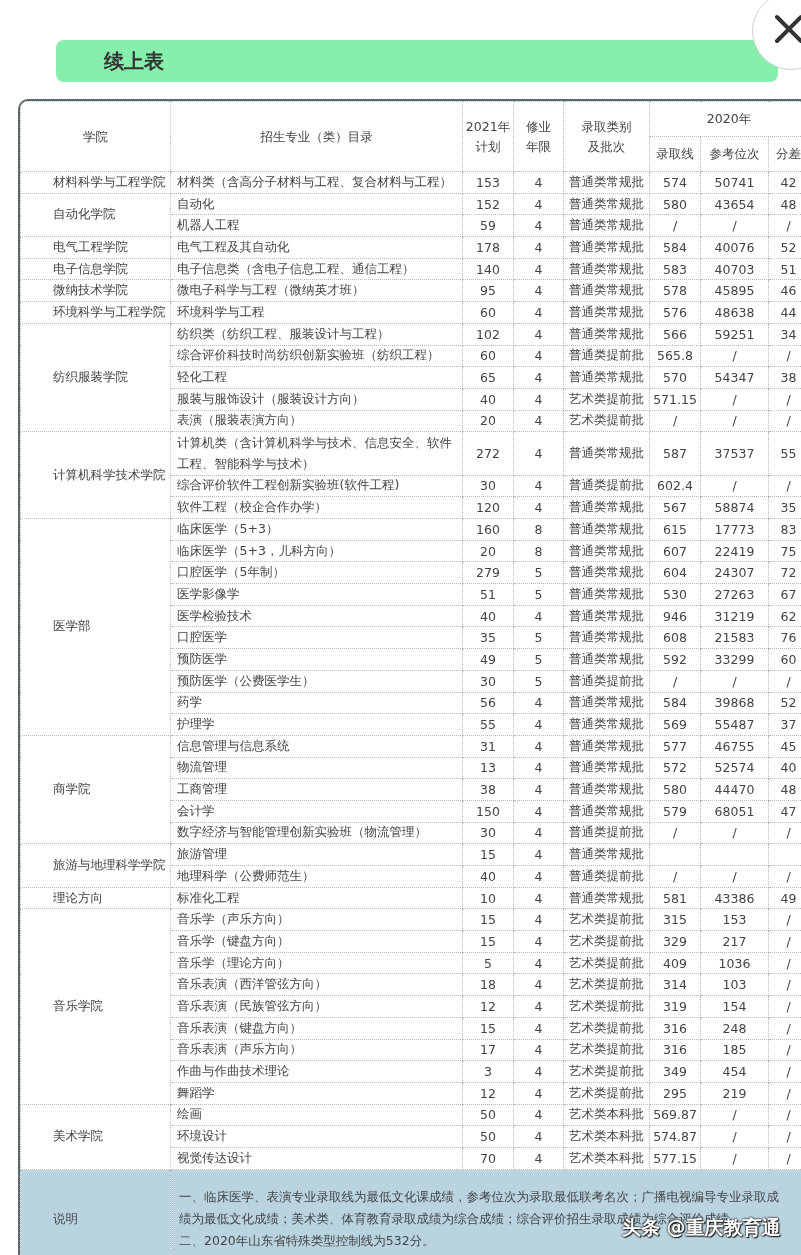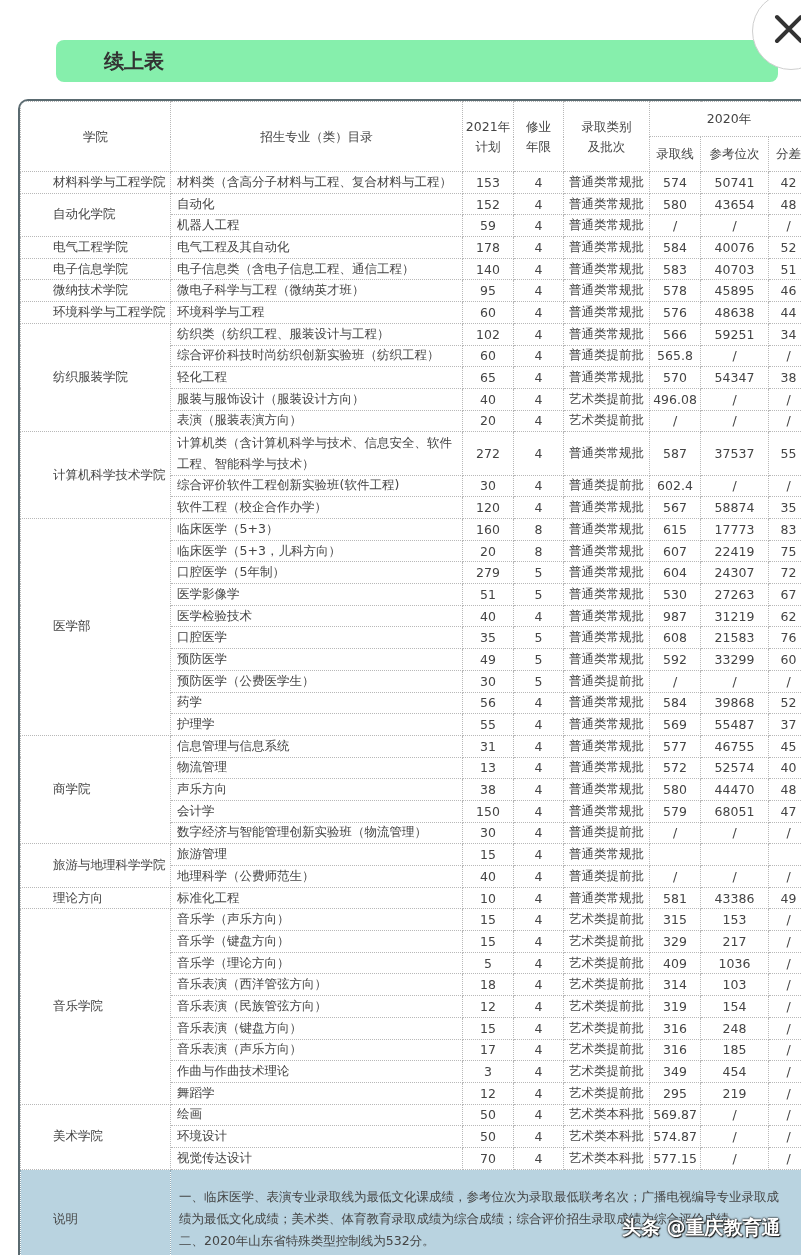--- a/index.html
+++ b/index.html
@@ -187,21 +187,21 @@
           <td class="c">普通类常规批</td>
           <td class="c">570</td>
           <td class="c">54347</td>
           <td class="c">38</td>
         </tr>
         <tr class="data">
           <td class="major">服装与服饰设计（服装设计方向）</td>
           <td class="c">40</td>
           <td class="c">4</td>
           <td class="c">艺术类提前批</td>
-          <td class="c">496.08</td>
+          <td class="c">571.15</td>
           <td class="c">/</td>
           <td class="c">/</td>
         </tr>
         <tr class="data">
           <td class="major">表演（服装表演方向）</td>
           <td class="c">20</td>
           <td class="c">4</td>
           <td class="c">艺术类提前批</td>
           <td class="c">/</td>
           <td class="c">/</td>
@@ -270,21 +270,21 @@
           <td class="c">普通类常规批</td>
           <td class="c">530</td>
           <td class="c">27263</td>
           <td class="c">67</td>
         </tr>
         <tr class="data">
           <td class="major">医学检验技术</td>
           <td class="c">40</td>
           <td class="c">4</td>
           <td class="c">普通类常规批</td>
-          <td class="c">987</td>
+          <td class="c">946</td>
           <td class="c">31219</td>
           <td class="c">62</td>
         </tr>
         <tr class="data">
           <td class="major">口腔医学</td>
           <td class="c">35</td>
           <td class="c">5</td>
           <td class="c">普通类常规批</td>
           <td class="c">608</td>
           <td class="c">21583</td>
@@ -339,21 +339,21 @@
         <tr class="data">
           <td class="major">物流管理</td>
           <td class="c">13</td>
           <td class="c">4</td>
           <td class="c">普通类常规批</td>
           <td class="c">572</td>
           <td class="c">52574</td>
           <td class="c">40</td>
         </tr>
         <tr class="data">
-          <td class="major">声乐方向</td>
+          <td class="major">工商管理</td>
           <td class="c">38</td>
           <td class="c">4</td>
           <td class="c">普通类常规批</td>
           <td class="c">580</td>
           <td class="c">44470</td>
           <td class="c">48</td>
         </tr>
         <tr class="data">
           <td class="major">会计学</td>
           <td class="c">150</td>

